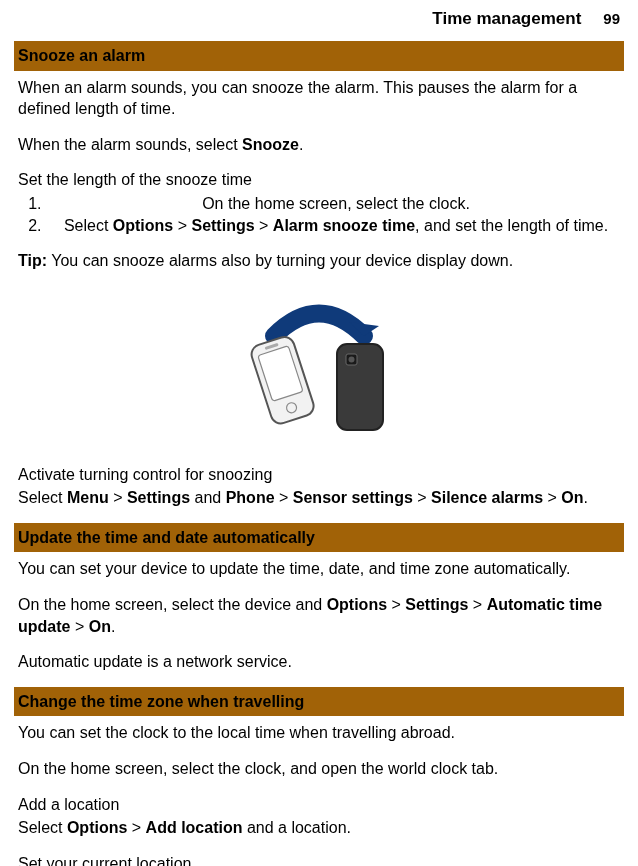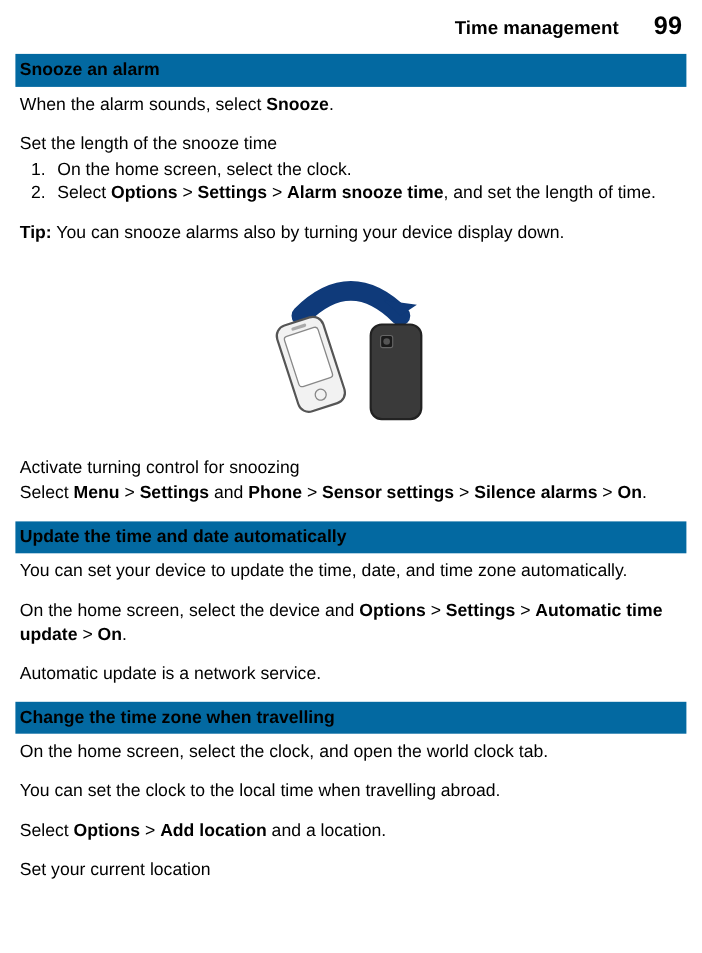--- a/index.html
+++ b/index.html
@@ -13,49 +13,50 @@
     width: 638px;
   }
   .page {
     padding: 0 18px 18px 18px;
   }
   .header-row {
     display: flex;
     justify-content: flex-end;
     align-items: baseline;
     padding: 8px 0 10px 0;
-    gap: 32px;
+    gap: 22px;
   }
   .header-title {
     font-weight: bold;
     font-size: 17px;
   }
   .header-page {
     font-weight: bold;
-    font-size: 23px;
+    font-size: 15px;
   }
   .section-bar {
-    background: #0369a1;
+    background: #a16207;
     font-weight: bold;
     padding: 4px 4px;
     margin: 0 -4px 6px -4px;
   }
   .para {
     margin: 0 0 14px 0;
   }
   .inline-bold {
     font-weight: bold;
   }
   .subheading {
     font-weight: normal;
     margin: 0 0 2px 0;
   }
   ol.steps {
     margin: 0 0 14px 0;
     padding-left: 28px;
+    text-align: center;
   }
   ol.steps li {
     margin: 0;
     padding-left: 6px;
   }
   .figure {
     display: flex;
     justify-content: center;
     margin: 6px 0 18px 0;
   }
@@ -63,20 +64,21 @@
 </head>
 <body>
 
 <div class="page">
   <div class="header-row">
     <span class="header-title">Time management</span>
     <span class="header-page">99</span>
   </div>
 
   <div class="section-bar">Snooze an alarm</div>
+  <p class="para">When an alarm sounds, you can snooze the alarm. This pauses the alarm for a defined length of time.</p>
   <p class="para">
     <span>When the alarm sounds, select </span><span class="inline-bold">Snooze</span><span>.</span>
   </p>
 
   <p class="subheading">Set the length of the snooze time</p>
   <ol class="steps">
     <li>On the home screen, select the clock.</li>
     <li>
       <span>Select </span><span class="inline-bold">Options</span><span> &gt; </span><span class="inline-bold">Settings</span><span> &gt; </span><span class="inline-bold">Alarm snooze time</span><span>, and set the length of time.</span>
     </li>
@@ -112,22 +114,23 @@
   </p>
 
   <div class="section-bar">Update the time and date automatically</div>
   <p class="para">You can set your device to update the time, date, and time zone automatically.</p>
   <p class="para">
     <span>On the home screen, select the device and </span><span class="inline-bold">Options</span><span> &gt; </span><span class="inline-bold">Settings</span><span> &gt; </span><span class="inline-bold">Automatic time update</span><span> &gt; </span><span class="inline-bold">On</span><span>.</span>
   </p>
   <p class="para">Automatic update is a network service.</p>
 
   <div class="section-bar">Change the time zone when travelling</div>
+  <p class="para">You can set the clock to the local time when travelling abroad.</p>
   <p class="para">On the home screen, select the clock, and open the world clock tab.</p>
-  <p class="para">You can set the clock to the local time when travelling abroad.</p>
 
+  <p class="subheading">Add a location</p>
   <p class="para">
     <span>Select </span><span class="inline-bold">Options</span><span> &gt; </span><span class="inline-bold">Add location</span><span> and a location.</span>
   </p>
 
   <p class="subheading">Set your current location</p>
 
 </div>
 
 </body></html>

